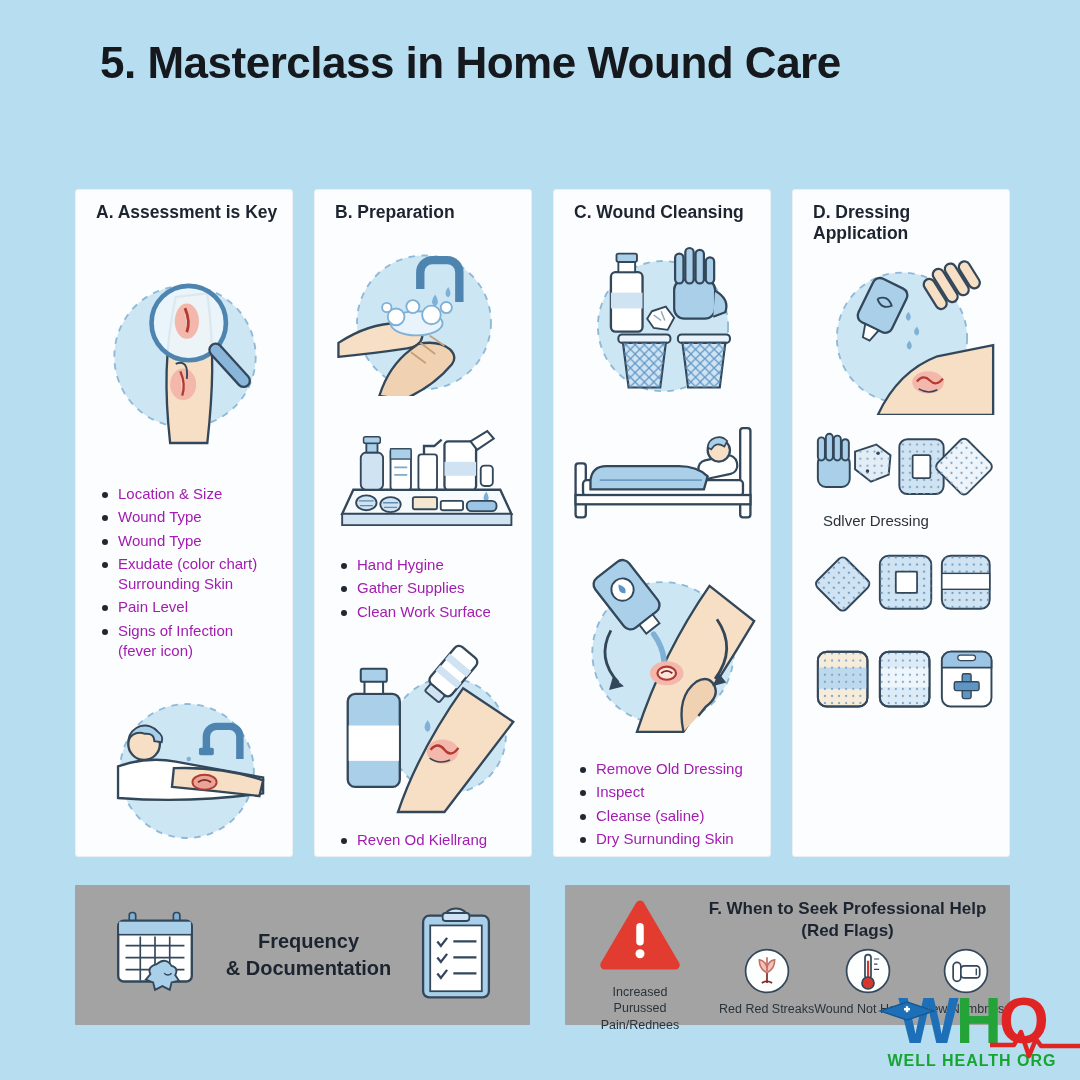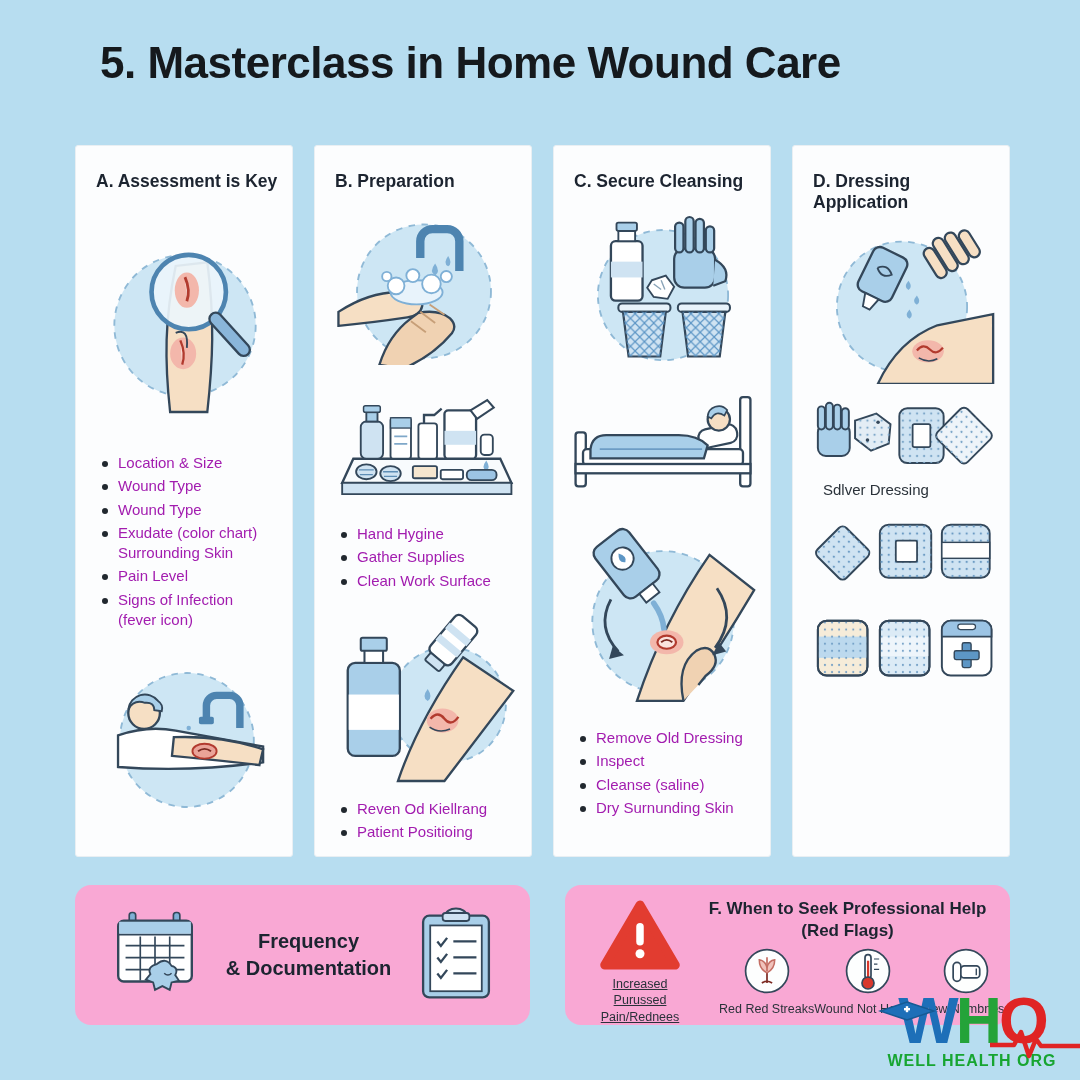--- a/index.html
+++ b/index.html
@@ -7,45 +7,45 @@
   #canvas{position:relative;width:1080px;height:1080px;background:#b7ddf0;overflow:hidden;}
 
   
   #title{position:absolute;left:100px;top:38px;margin:0;font-size:44px;font-weight:800;
          color:#15191d;letter-spacing:-0.5px;}
 
   
   #cols{position:absolute;left:75px;top:145px;width:935px;height:712px;
         display:grid;grid-template-columns:repeat(4,1fr);gap:21px;}
   .panel{background:#fcfdfe;border:1px solid #e9eff3;border-radius:3px;box-sizing:border-box;}
-  .col{padding:23px 14px 12px 16px;display:flex;flex-direction:column;overflow:hidden;}
+  .col{padding:10px 14px 12px 16px;display:flex;flex-direction:column;overflow:hidden;margin-top:44px;}
   .col h2{margin:2px 0 0 4px;font-size:17.5px;font-weight:700;color:#1c2430;}
   .illus{display:flex;justify-content:center;}
   .illus svg{display:block;}
 
   ul.blist{list-style:none;margin:0;padding:0 0 0 10px;}
   ul.blist li{position:relative;padding-left:16px;margin:3px 0;font-size:15px;line-height:1.35;
               color:#a21caf;white-space:pre-line;}
   ul.blist li::before{content:"";position:absolute;left:0;top:8px;width:6px;height:6px;
               border-radius:50%;background:#21282f;}
 
   .caption{font-size:15px;color:#2a323a;margin:2px 0 0 14px;}
 
   
   #bottom{position:absolute;left:75px;top:885px;width:935px;height:140px;display:flex;gap:35px;}
-  .sub{background:#f9a8d4;border-radius:16px;border:none;}
+  .sub{background:#a3a3a3;border-radius:1px;border:none;}
   #freq-panel{width:455px;display:flex;align-items:center;justify-content:space-between;
               padding:0 34px;box-sizing:border-box;}
   #freq-title{font-size:20px;font-weight:700;color:#1c2430;text-align:center;white-space:pre-line;line-height:1.35;}
 
   #flags-panel{flex:1;position:relative;box-sizing:border-box;}
   #flags-header{position:absolute;top:13px;left:128px;right:8px;margin:0;font-size:17px;
                 font-weight:700;color:#1c2430;text-align:center;white-space:pre-line;line-height:1.3;}
   .flag-triangle{position:absolute;left:16px;top:14px;width:118px;text-align:center;}
-  .flag-triangle .flabel{margin-top:1px;text-decoration:underline;}
+  .flag-triangle .flabel{margin-top:9px;}
   .flabel{font-size:12.5px;color:#2a323a;white-space:pre-line;line-height:1.3;}
   #flag-circles{position:absolute;left:154px;right:4px;bottom:8px;display:flex;justify-content:space-between;}
   .flag-item{display:flex;flex-direction:column;align-items:center;gap:2px;}
   .flag-item .flabel{white-space:nowrap;}
 
   
   #logo{position:absolute;left:872px;top:988px;width:200px;text-align:center;z-index:5;}
   #logo-letters{position:relative;display:flex;justify-content:center;align-items:flex-end;height:62px;}
   #logo-letters span{font-size:64px;font-weight:800;line-height:58px;letter-spacing:-3px;}
   #logo-w{color:#1d6fb8;} #logo-h{color:#24a339;} #logo-o{color:#e02424;}
@@ -175,21 +175,21 @@
           <rect x="32" y="31" width="28" height="14" rx="2" fill="#a9cfe9" stroke="#33475a" stroke-width="2.2"></rect>
         </svg>
       </div>
       <ul class="blist" style="margin-top:12px">
         <li>Reven Od Kiellrang</li>
         <li>Patient Positioing</li>
       </ul>
     </section>
 
     <section class="panel col">
-      <h2>C. Secure Cleansing</h2>
+      <h2>C. Wound Cleansing</h2>
       <div class="illus" style="margin-top:10px">
         <svg width="186" height="163" viewBox="0 0 200 175">
           <defs>
             <pattern id="xh" width="10" height="10" patternUnits="userSpaceOnUse">
               <path d="M0,10 L10,0 M0,0 L10,10" stroke="#5d96c5" stroke-width="1.3"></path>
             </pattern>
           </defs>
           <circle cx="100" cy="100" r="70" fill="#cde6f4" stroke="#8fb9d6" stroke-width="2" stroke-dasharray="7 7"></circle>
           <rect x="44" y="42" width="34" height="64" rx="5" fill="#fff" stroke="#33475a" stroke-width="2.5"></rect>
           <rect x="44" y="64" width="34" height="17" fill="#cfe3f2"></rect>

